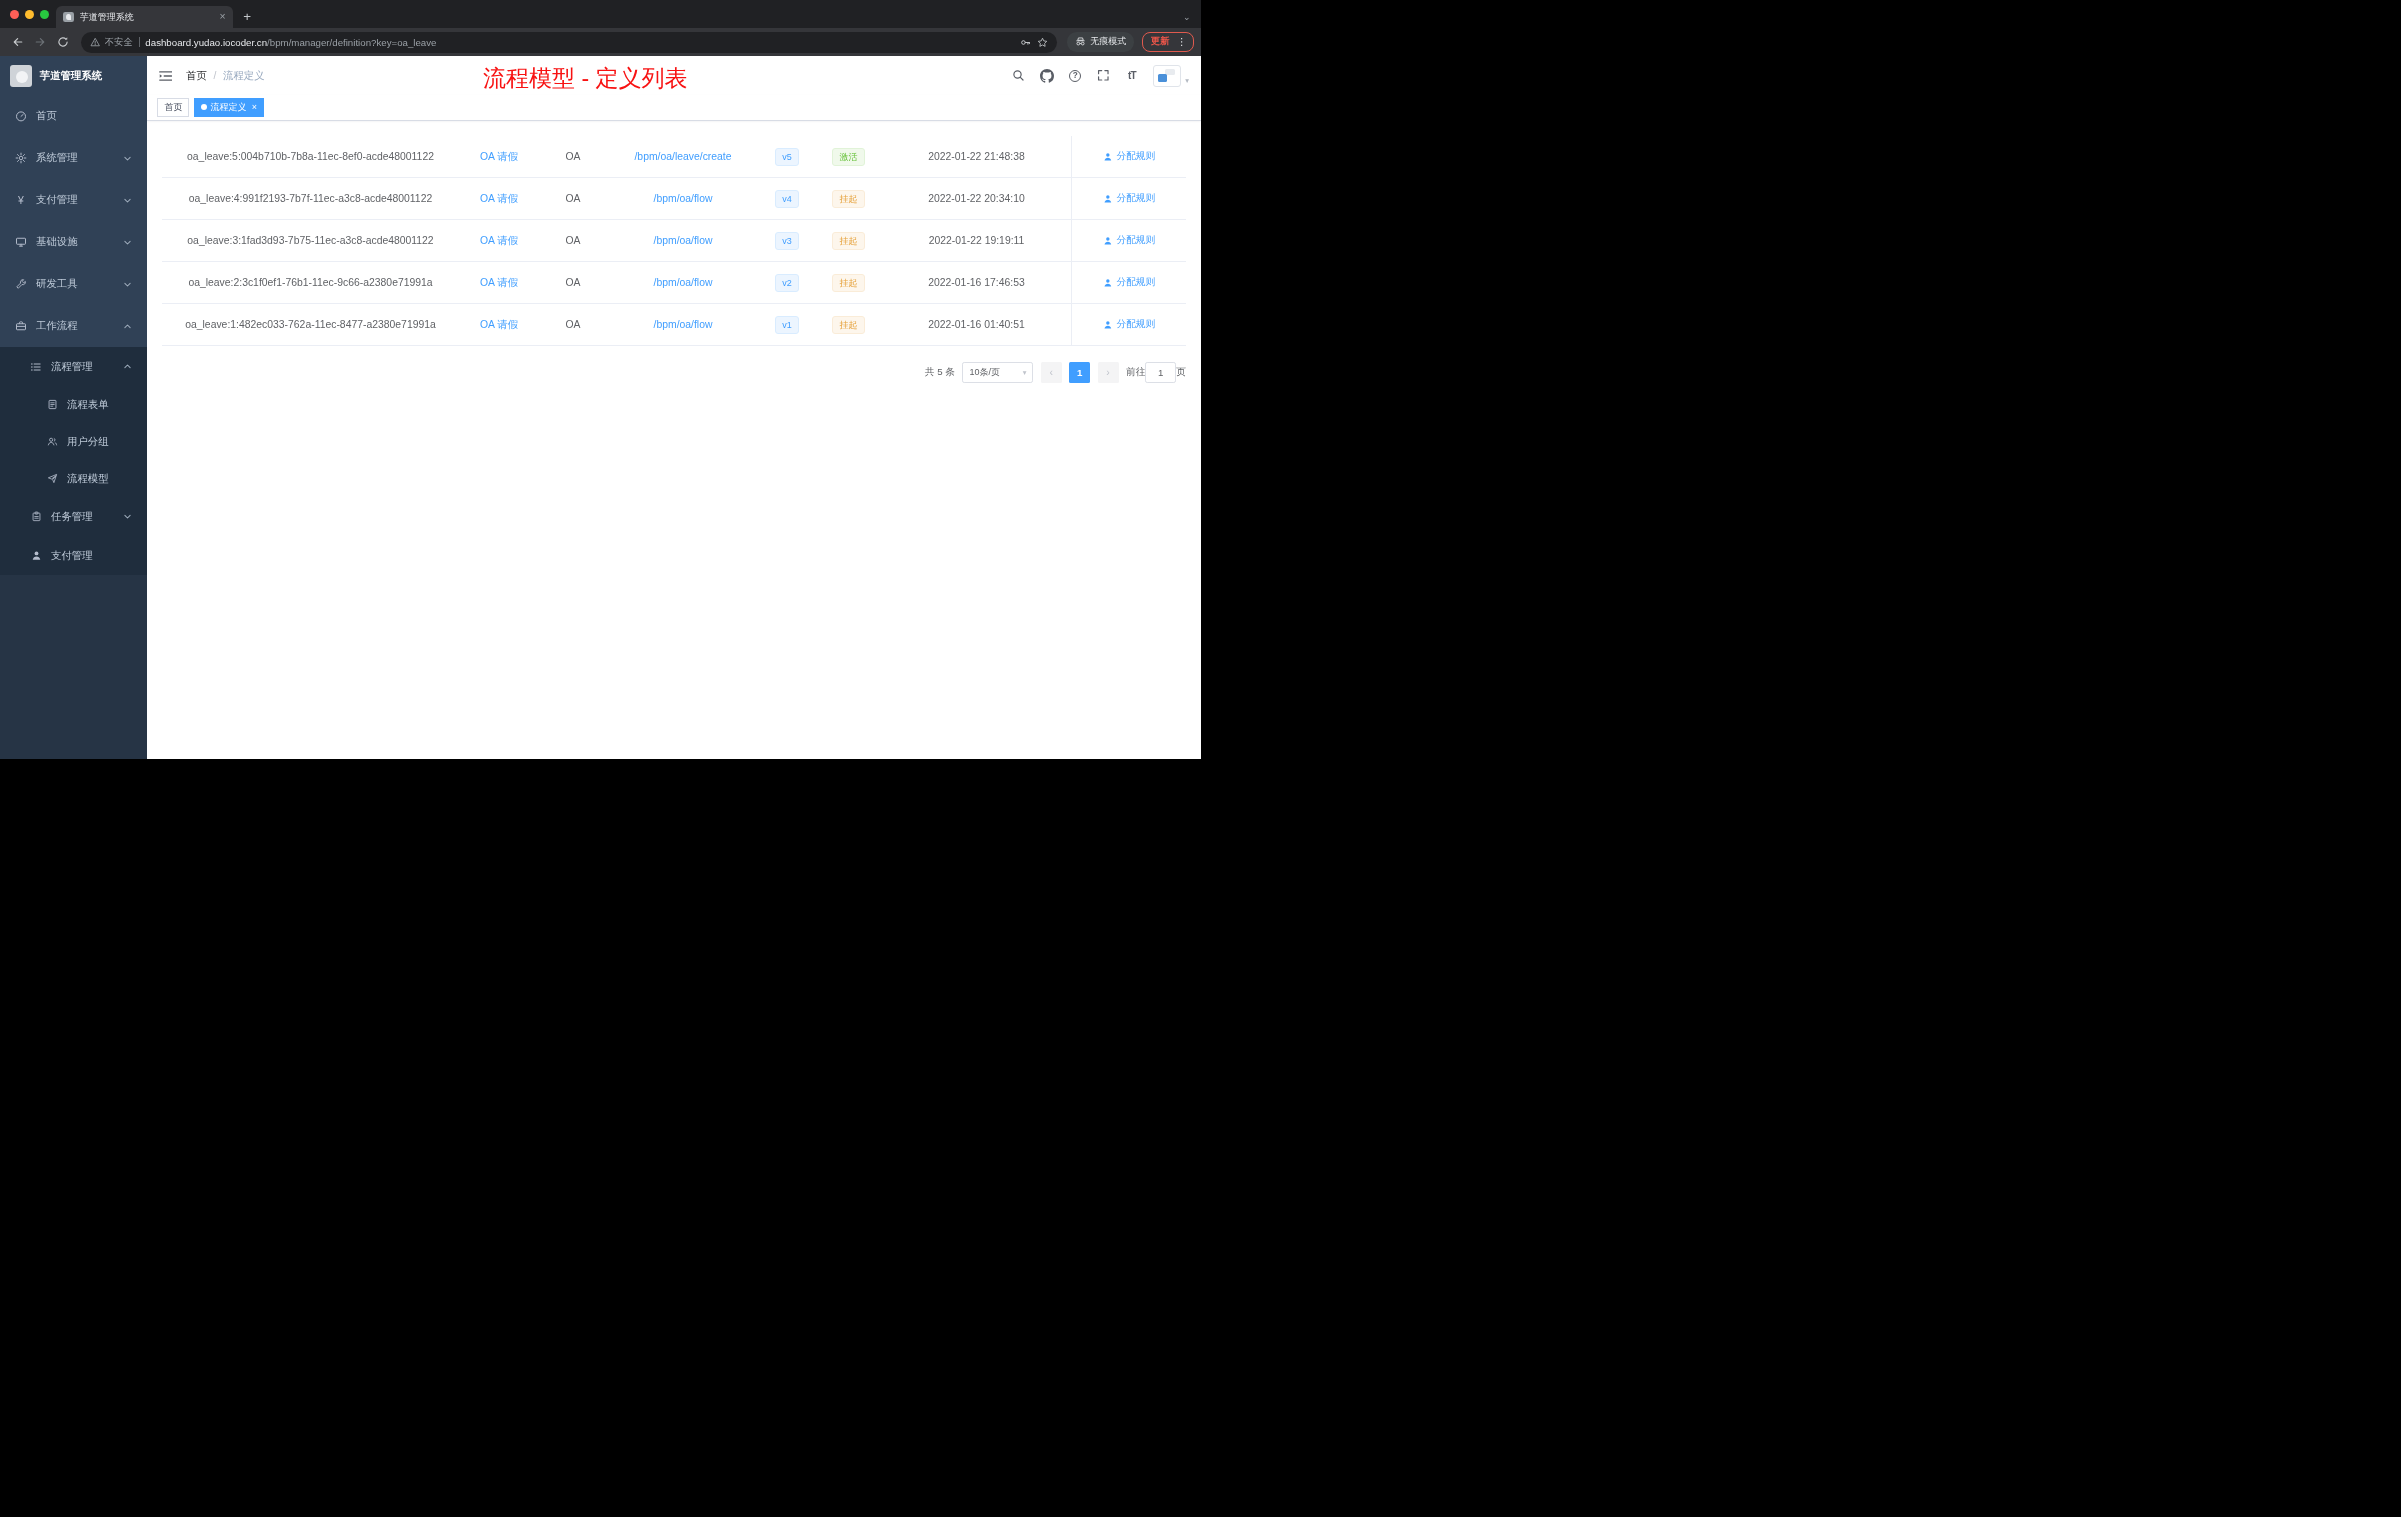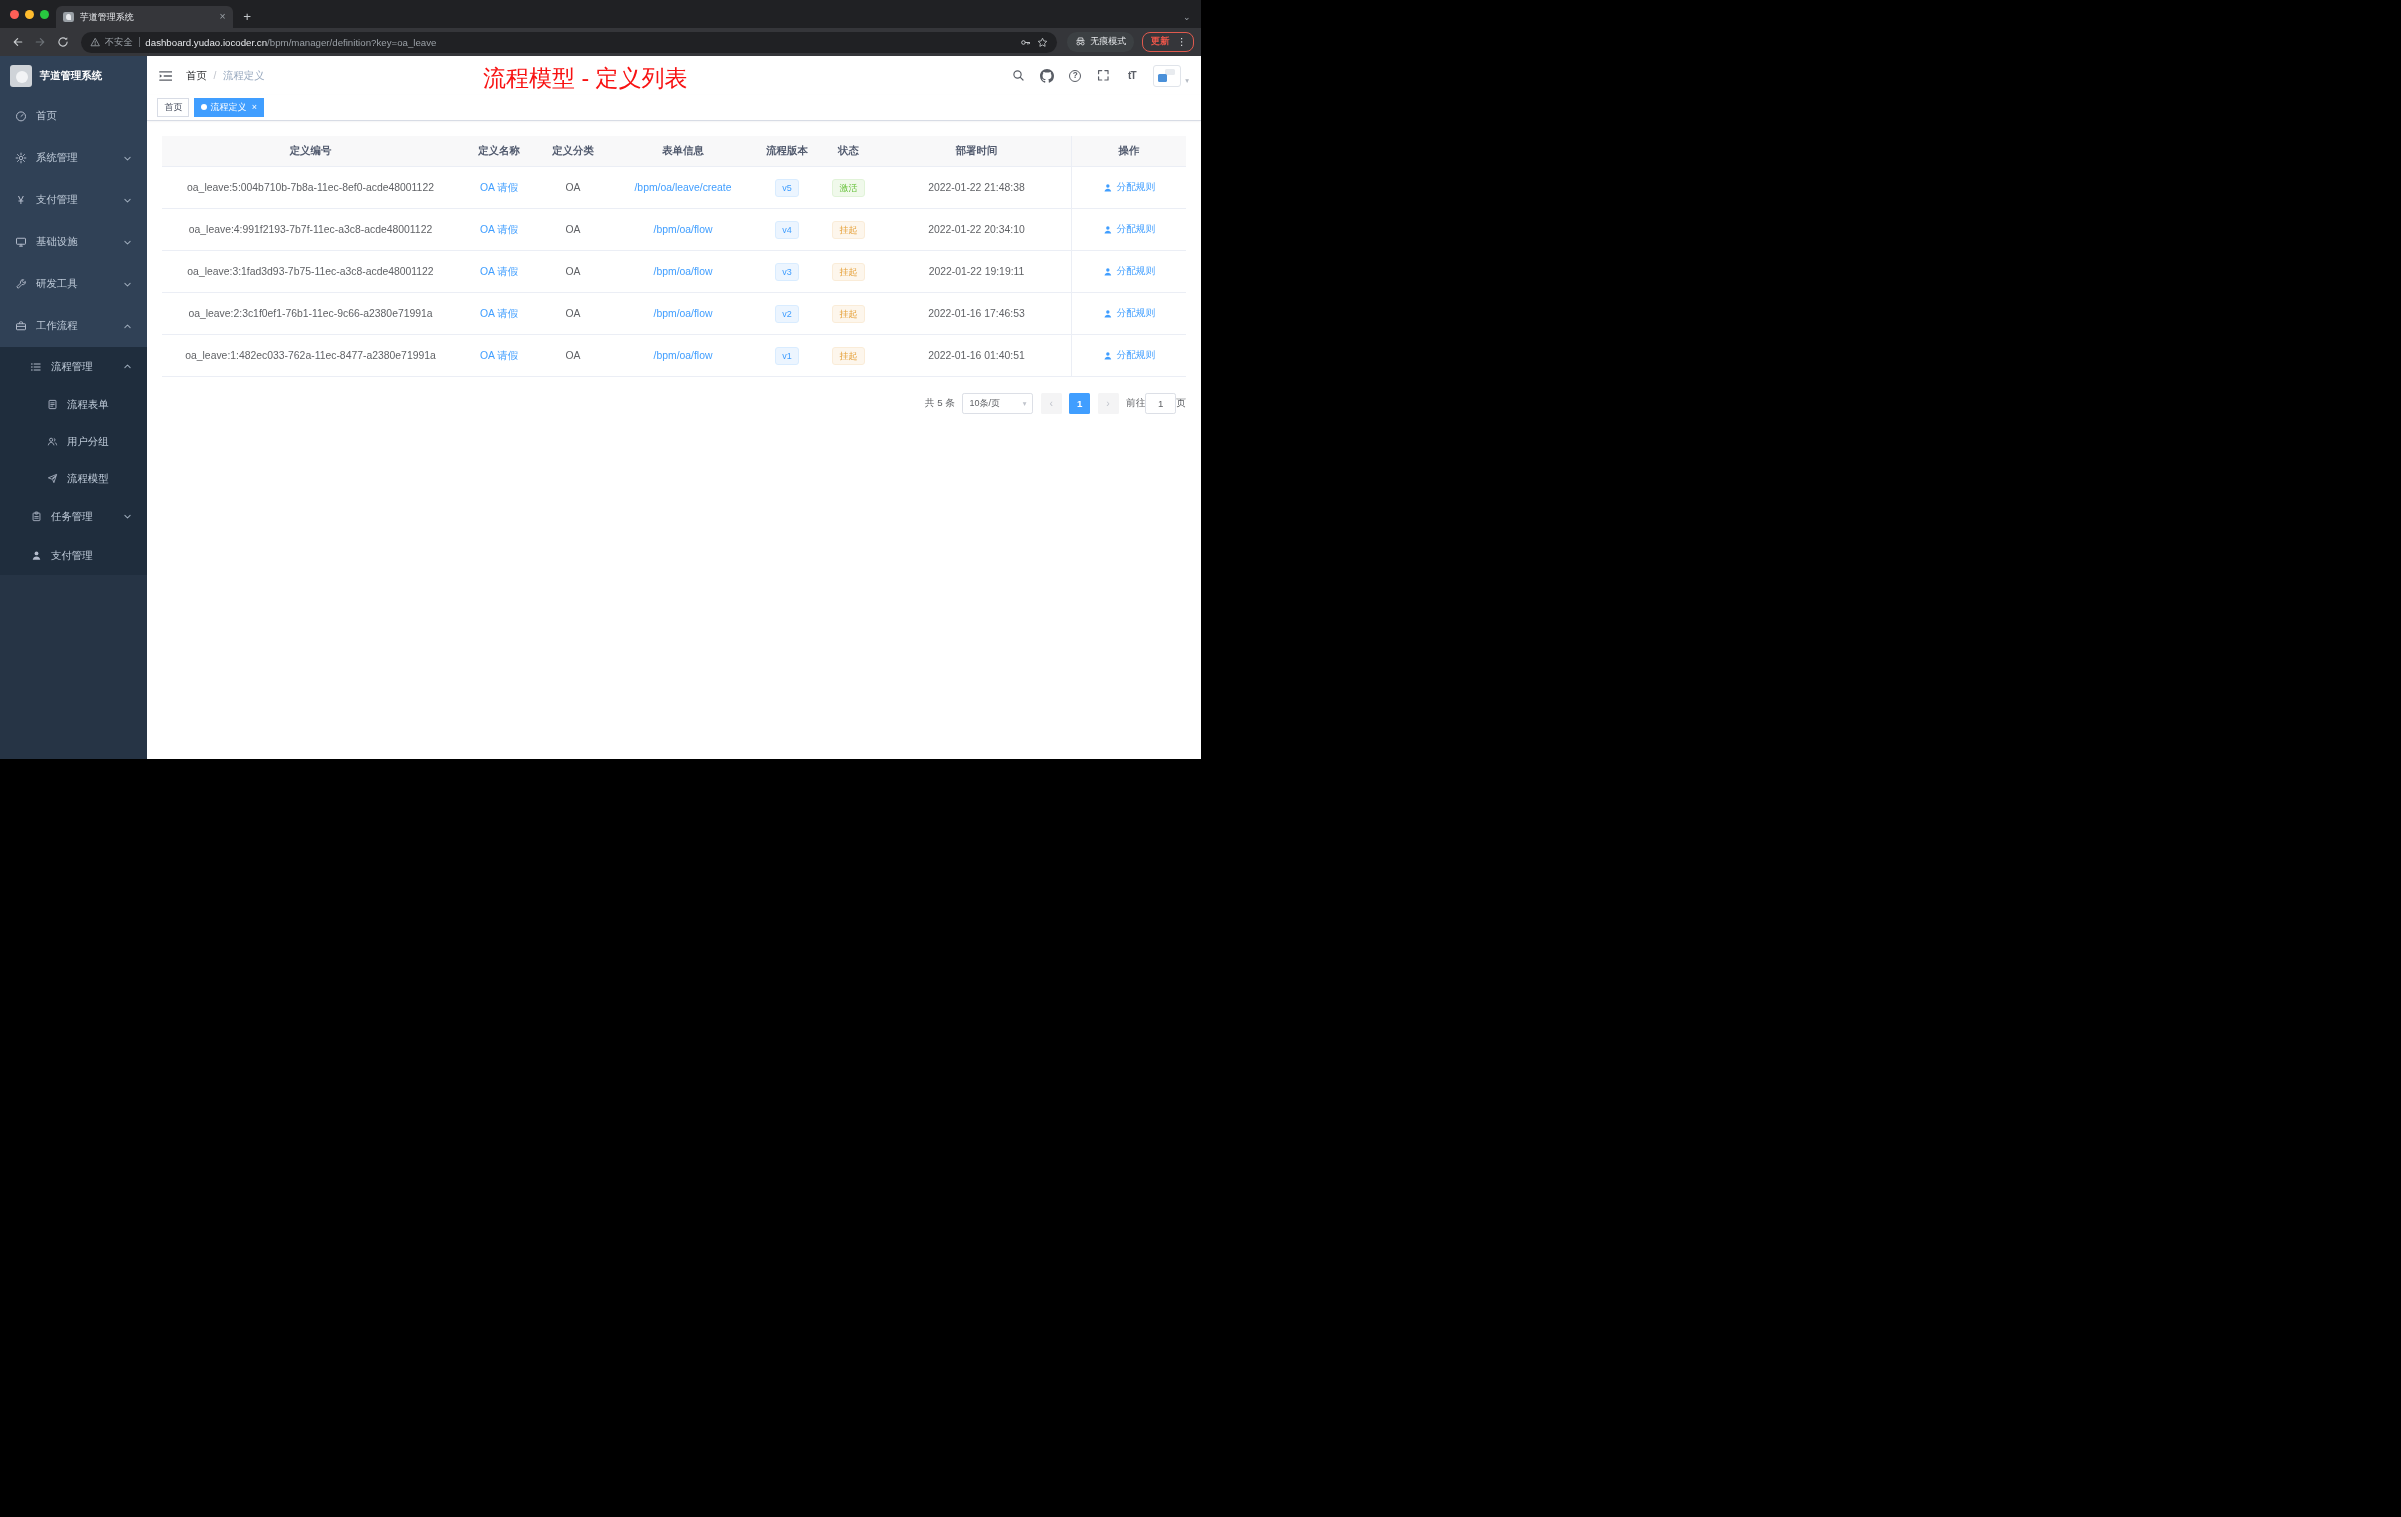--- a/index.html
+++ b/index.html
@@ -377,30 +377,20 @@
         <div class="vtag active">
           <span class="tdot"></span>
           <span>流程定义</span>
           <span class="tclose">×</span>
         </div>
       </div>
 
       <div class="content">
 
         <div class="tbl">
-          <div class="thead">
-            <div class="th c-id">定义编号</div>
-            <div class="th c-name">定义名称</div>
-            <div class="th c-cat">定义分类</div>
-            <div class="th c-form">表单信息</div>
-            <div class="th c-ver">流程版本</div>
-            <div class="th c-st">状态</div>
-            <div class="th c-time">部署时间</div>
-            <div class="th c-act">操作</div>
-          </div>
 
           <div class="trow">
             <div class="td c-id">oa_leave:5:004b710b-7b8a-11ec-8ef0-acde48001122</div>
             <div class="td c-name"><span class="link">OA 请假</span></div>
             <div class="td c-cat">OA</div>
             <div class="td c-form"><span class="link">/bpm/oa/leave/create</span></div>
             <div class="td c-ver"><span class="chip chip-ver">v5</span></div>
             <div class="td c-st"><span class="chip chip-success">激活</span></div>
             <div class="td c-time">2022-01-22 21:48:38</div>
             <div class="c-act">

